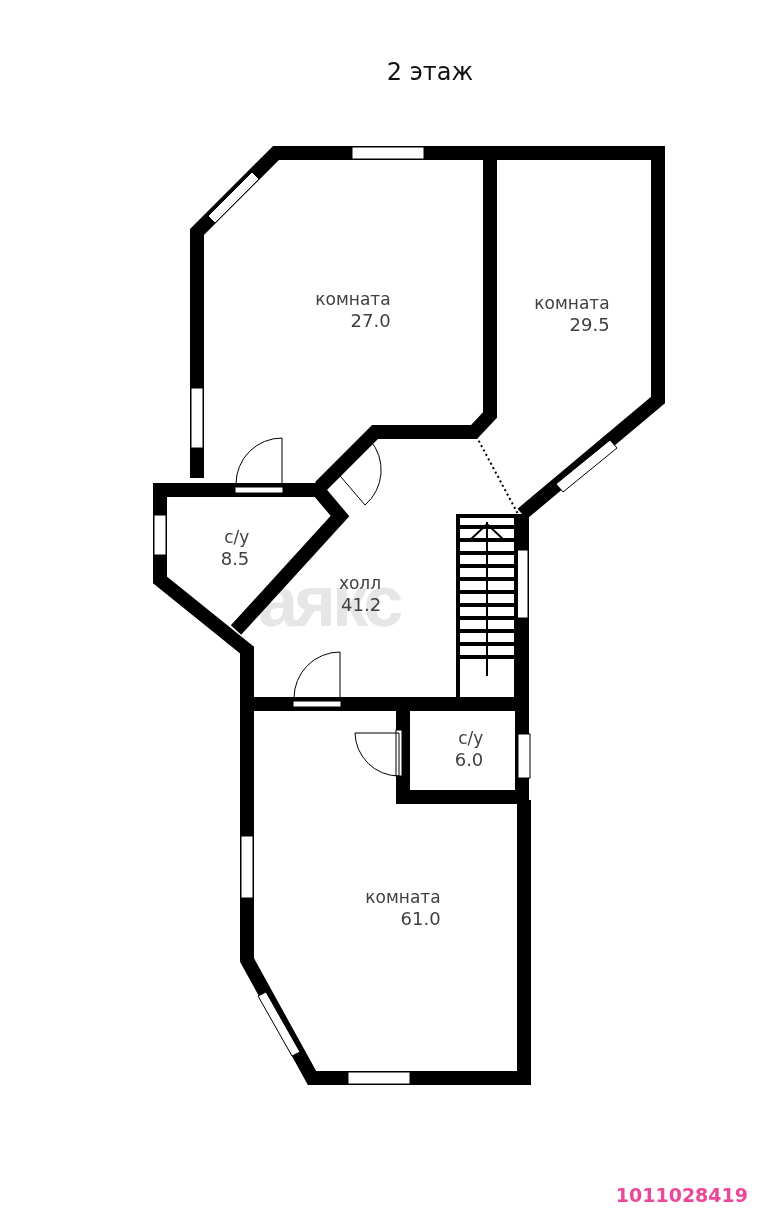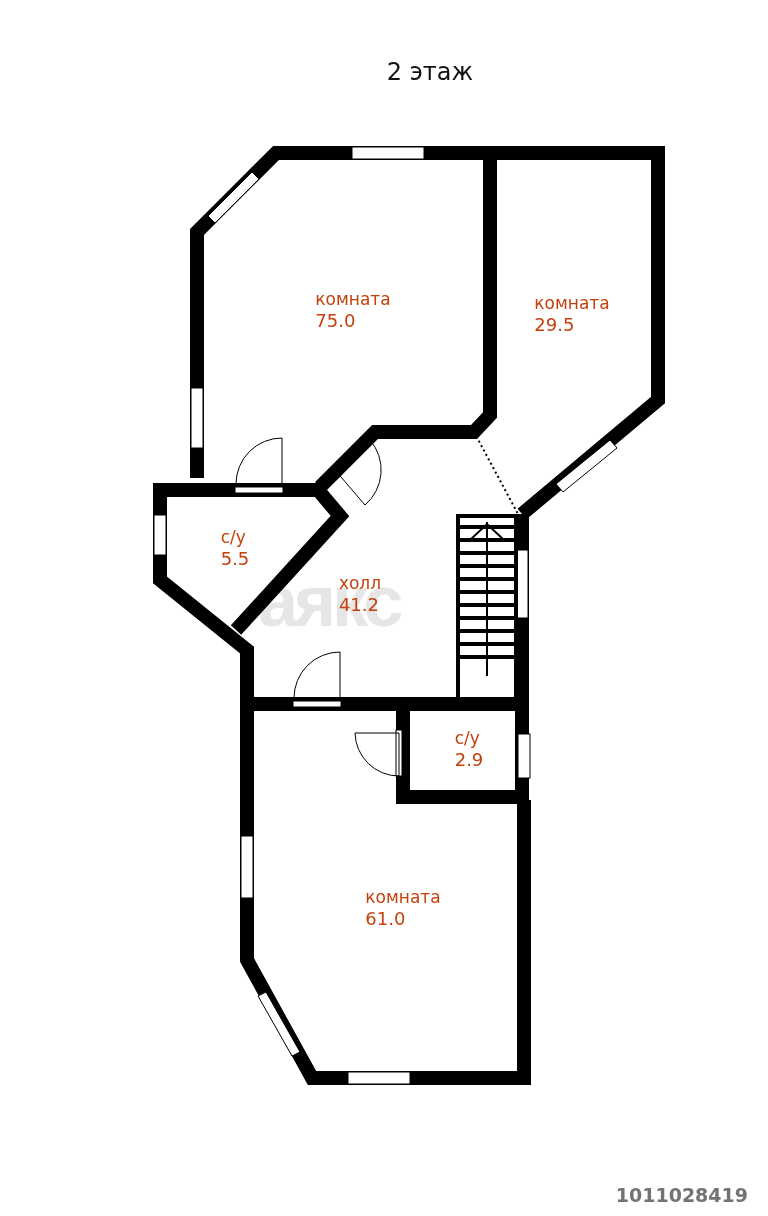--- a/index.html
+++ b/index.html
@@ -1,22 +1,22 @@
 <!DOCTYPE html>
 <html><head>
 <meta charset="utf-8">
 <style>
   html,body{margin:0;padding:0;background:#ffffff;}
   body{width:768px;height:1216px;position:relative;overflow:hidden;font-family:"DejaVu Sans","Liberation Sans",sans-serif;}
   .title{position:absolute;left:0;top:58px;width:860px;text-align:center;font-size:24px;color:#111;}
   svg{position:absolute;left:0;top:0;}
-  .lbl{position:absolute;text-align:left;color:#c2410c;font-size:17px;line-height:22px;transform:translateX(-50%);}
+  .lbl{position:absolute;text-align:right;color:#404040;font-size:17px;line-height:22px;transform:translateX(-50%);}
   .lbl .area{font-size:18px;}
   .watermark{position:absolute;left:258px;top:560px;font-size:72px;font-weight:bold;color:#e6e6e6;letter-spacing:-4px;font-family:"Liberation Sans",sans-serif;text-align:center;}
-  .idcode{position:absolute;right:20px;top:1184px;color:#737373;font-weight:bold;font-size:19px;font-family:"DejaVu Sans",sans-serif;}
+  .idcode{position:absolute;right:20px;top:1184px;color:#ec4899;font-weight:bold;font-size:19px;font-family:"DejaVu Sans",sans-serif;}
 </style>
 </head>
 <body>
 
 <div class="title" style="width:860px;left:0;">2 этаж</div>
 
 <div class="watermark">аякс</div>
 
 <svg width="768" height="1216" viewBox="0 0 768 1216">
   <g fill="none" stroke="#000" stroke-width="14" stroke-linejoin="miter">
@@ -75,36 +75,36 @@
         <line x1="458" y1="644" x2="516" y2="644"></line>
       <line x1="458" y1="657" x2="516" y2="657"></line>
     </g>
     <line x1="487" y1="522" x2="487" y2="676" stroke-width="2"></line>
     <polyline points="470,540 487,524 504,540" stroke-width="2"></polyline>
   </g>
 </svg>
 
 <div class="lbl" style="left:353px;top:288px;">
     <div>комната</div>
-    <div class="area">75.0</div>
+    <div class="area">27.0</div>
   </div>
 <div class="lbl" style="left:572px;top:292px;">
     <div>комната</div>
     <div class="area">29.5</div>
   </div>
 <div class="lbl" style="left:235px;top:526px;">
     <div>с/у</div>
-    <div class="area">5.5</div>
+    <div class="area">8.5</div>
   </div>
 <div class="lbl" style="left:360px;top:556px;margin-top:16px;">
     <div>холл</div>
     <div class="area">41.2</div>
   </div>
 <div class="lbl" style="left:469px;top:727px;">
     <div>с/у</div>
-    <div class="area">2.9</div>
+    <div class="area">6.0</div>
   </div>
 <div class="lbl" style="left:403px;top:886px;">
     <div>комната</div>
     <div class="area">61.0</div>
   </div>
 
 <div class="idcode">1011028419</div>
 
 </body></html>

